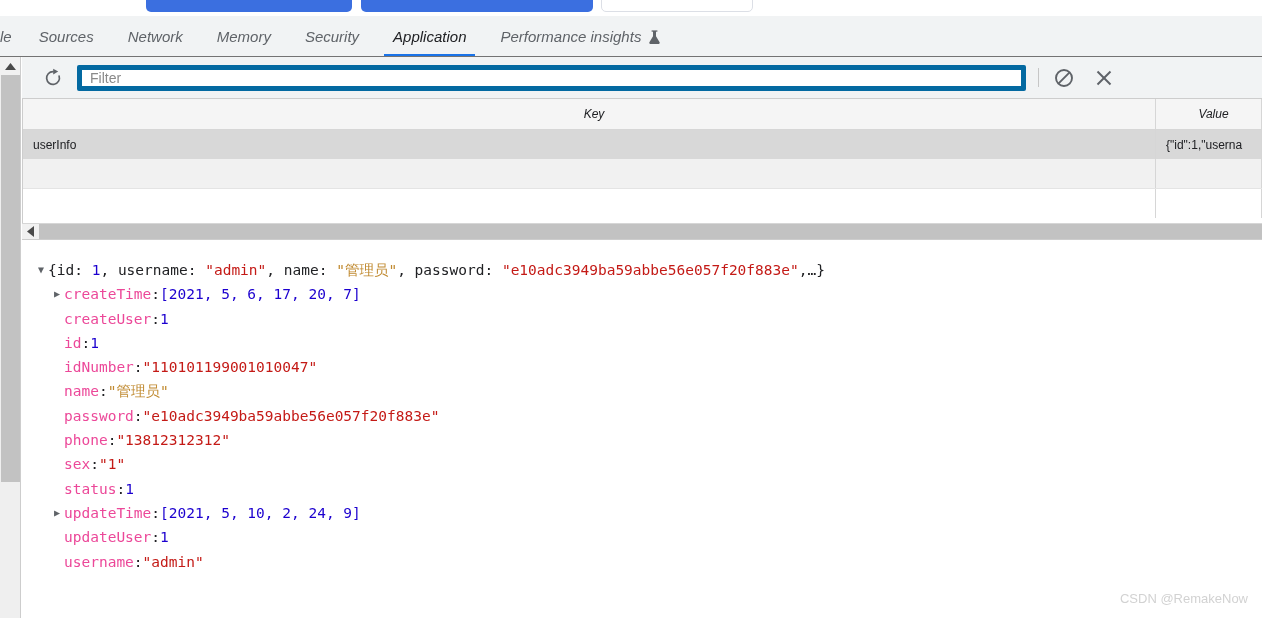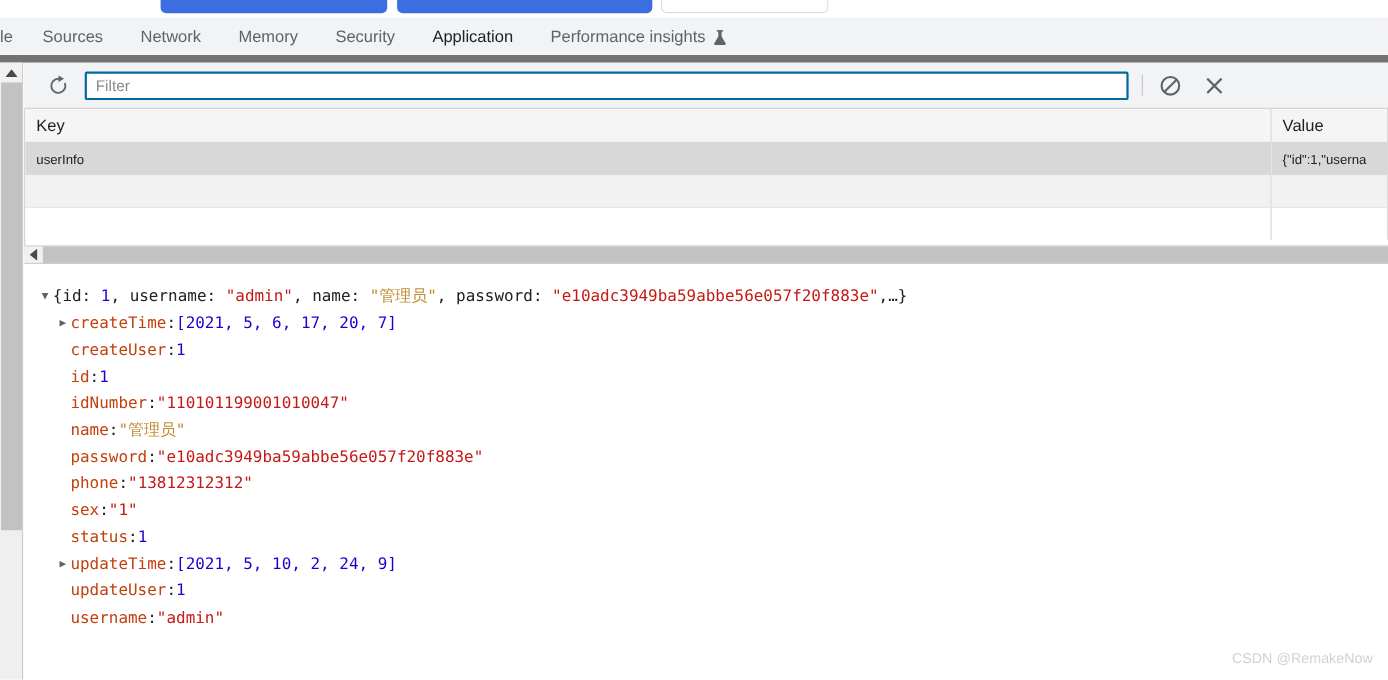--- a/index.html
+++ b/index.html
@@ -47,25 +47,26 @@
     box-sizing: border-box;
     line-height: 32px;
   }
 
   
   .tabbar {
     position: absolute;
     left: 0; top: 16px;
     width: 1262px; height: 41px;
     background: #f1f3f4;
-    border-bottom: 7px solid #737373;
-    box-sizing: border-box;
-    display: flex;
-    align-items: center;
-    overflow: hidden;
+    border-bottom: 1px solid #737373;
+    box-sizing: border-box;
+    display: flex;
+    align-items: center;
+    overflow: hidden;
+    font-style: italic;
   }
   .tab {
     height: 41px;
     display: flex;
     align-items: center;
     gap: 7px;
     padding: 0 17px;
     font-size: 15px;
     color: #5f6368;
     box-sizing: border-box;
@@ -109,21 +110,21 @@
     align-items: center;
     justify-content: center;
     cursor: default;
   }
   .filter-input {
     flex: 0 0 auto;
     width: 949px;
     height: 26px;
     margin-left: 10px;
     background: #ffffff;
-    border: 2px solid #0369a1;
+    border: 5px solid #0369a1;
     border-radius: 2px;
     box-sizing: border-box;
     font-family: "Liberation Sans", sans-serif;
     font-size: 14px;
     color: #0f766e;
     padding: 0 8px;
     outline: none;
   }
   .filter-input::placeholder { color: #8a8a8a; }
   .tb-sep {
@@ -154,24 +155,25 @@
     width: 100%;
     border-collapse: collapse;
     table-layout: fixed;
   }
   .table th {
     height: 30px;
     background: #f5f5f5;
     border-bottom: 1px solid #d6d6d6;
     border-right: 1px solid #d6d6d6;
     font-weight: normal;
-    font-size: 15px;
+    font-size: 12px;
     color: #202124;
-    text-align: left;
+    text-align: center;
     padding: 0 0 0 10px;
+    font-style: italic;
   }
   .table td {
     height: 29px;
     border-right: 1px solid #d6d6d6;
     font-size: 12px;
     color: #202124;
     padding: 0 0 0 10px;
     white-space: nowrap;
     overflow: hidden;
   }
@@ -248,21 +250,21 @@
     display: inline-block;
     text-align: center;
     font-size: 10px;
     color: #5f6368;
     flex: 0 0 14px;
     cursor: default;
   }
   .tri.blank { color: transparent; }
   .root-line { padding-left: 12px; }
   .prop-line { padding-left: 28px; }
-  .k-name { color: #c2410c; }
+  .k-name { color: #ec4899; }
   .k-plain { color: #202124; }
   .v-num { color: #1c00cf; }
   .v-str { color: #c41a16; }
   .v-cjk { color: #c08a30; }
   .punct { color: #202124; }
 
   
   .watermark {
     position: absolute;
     right: 14px; bottom: 12px;

